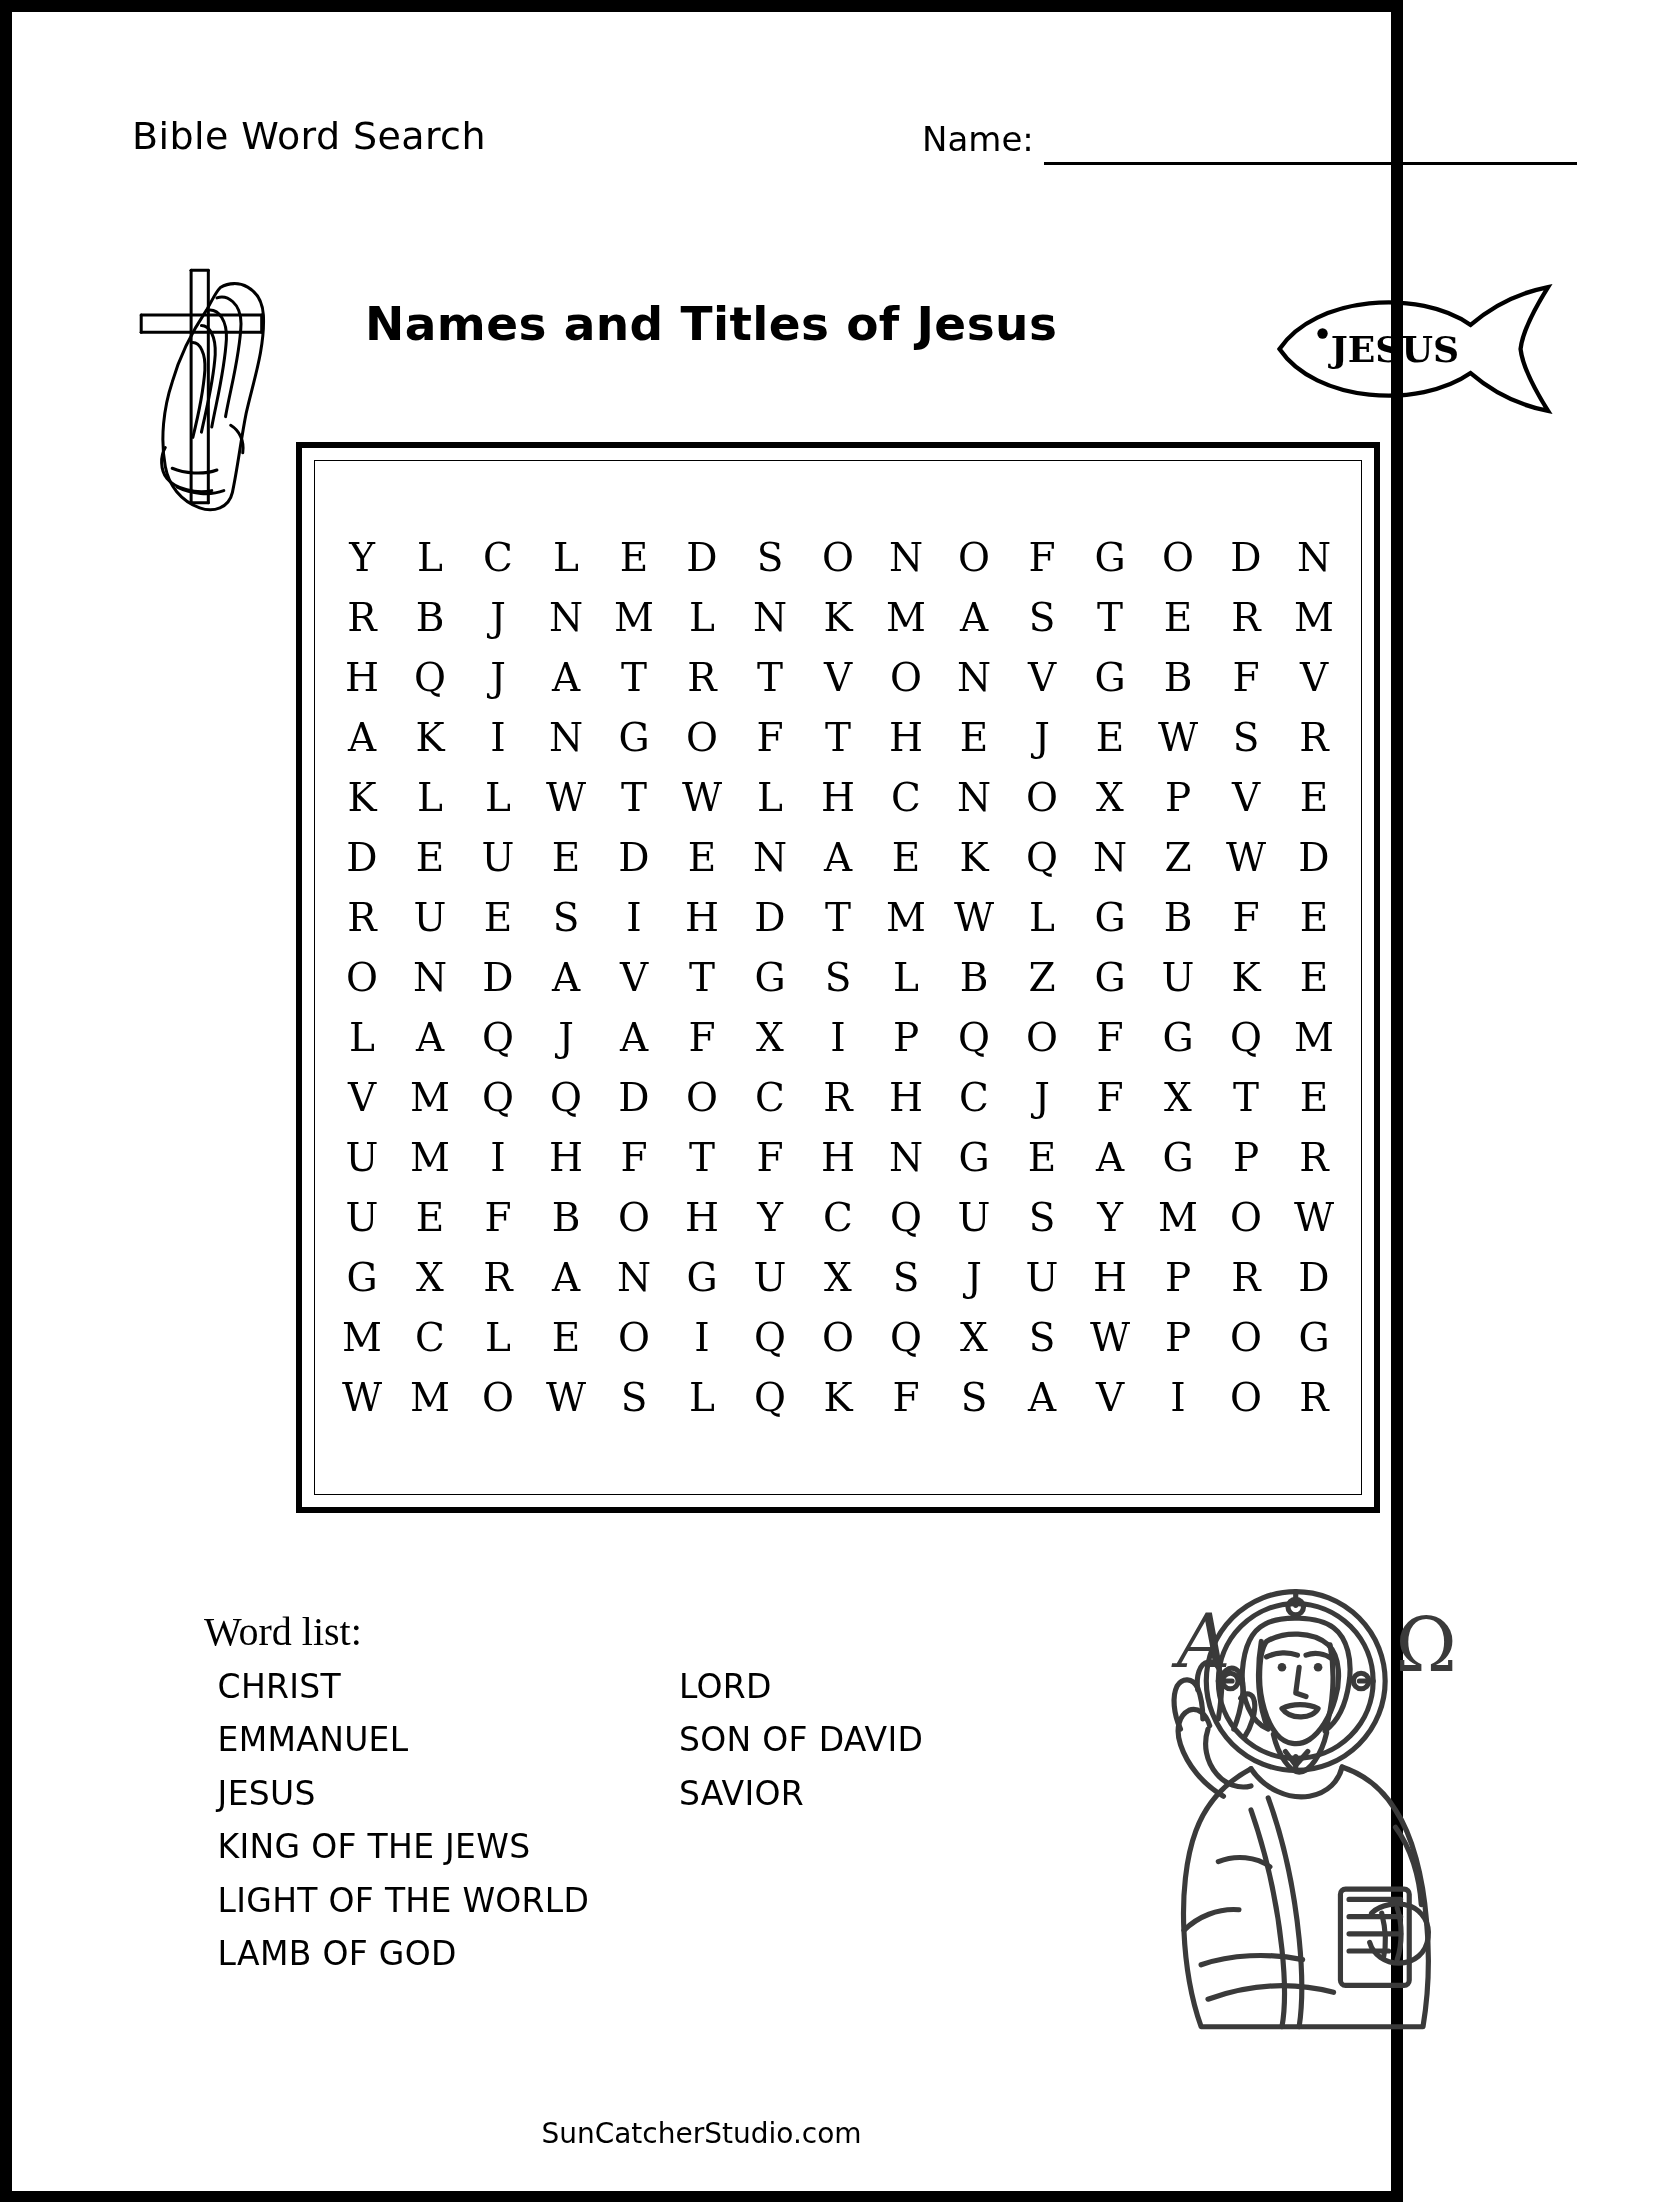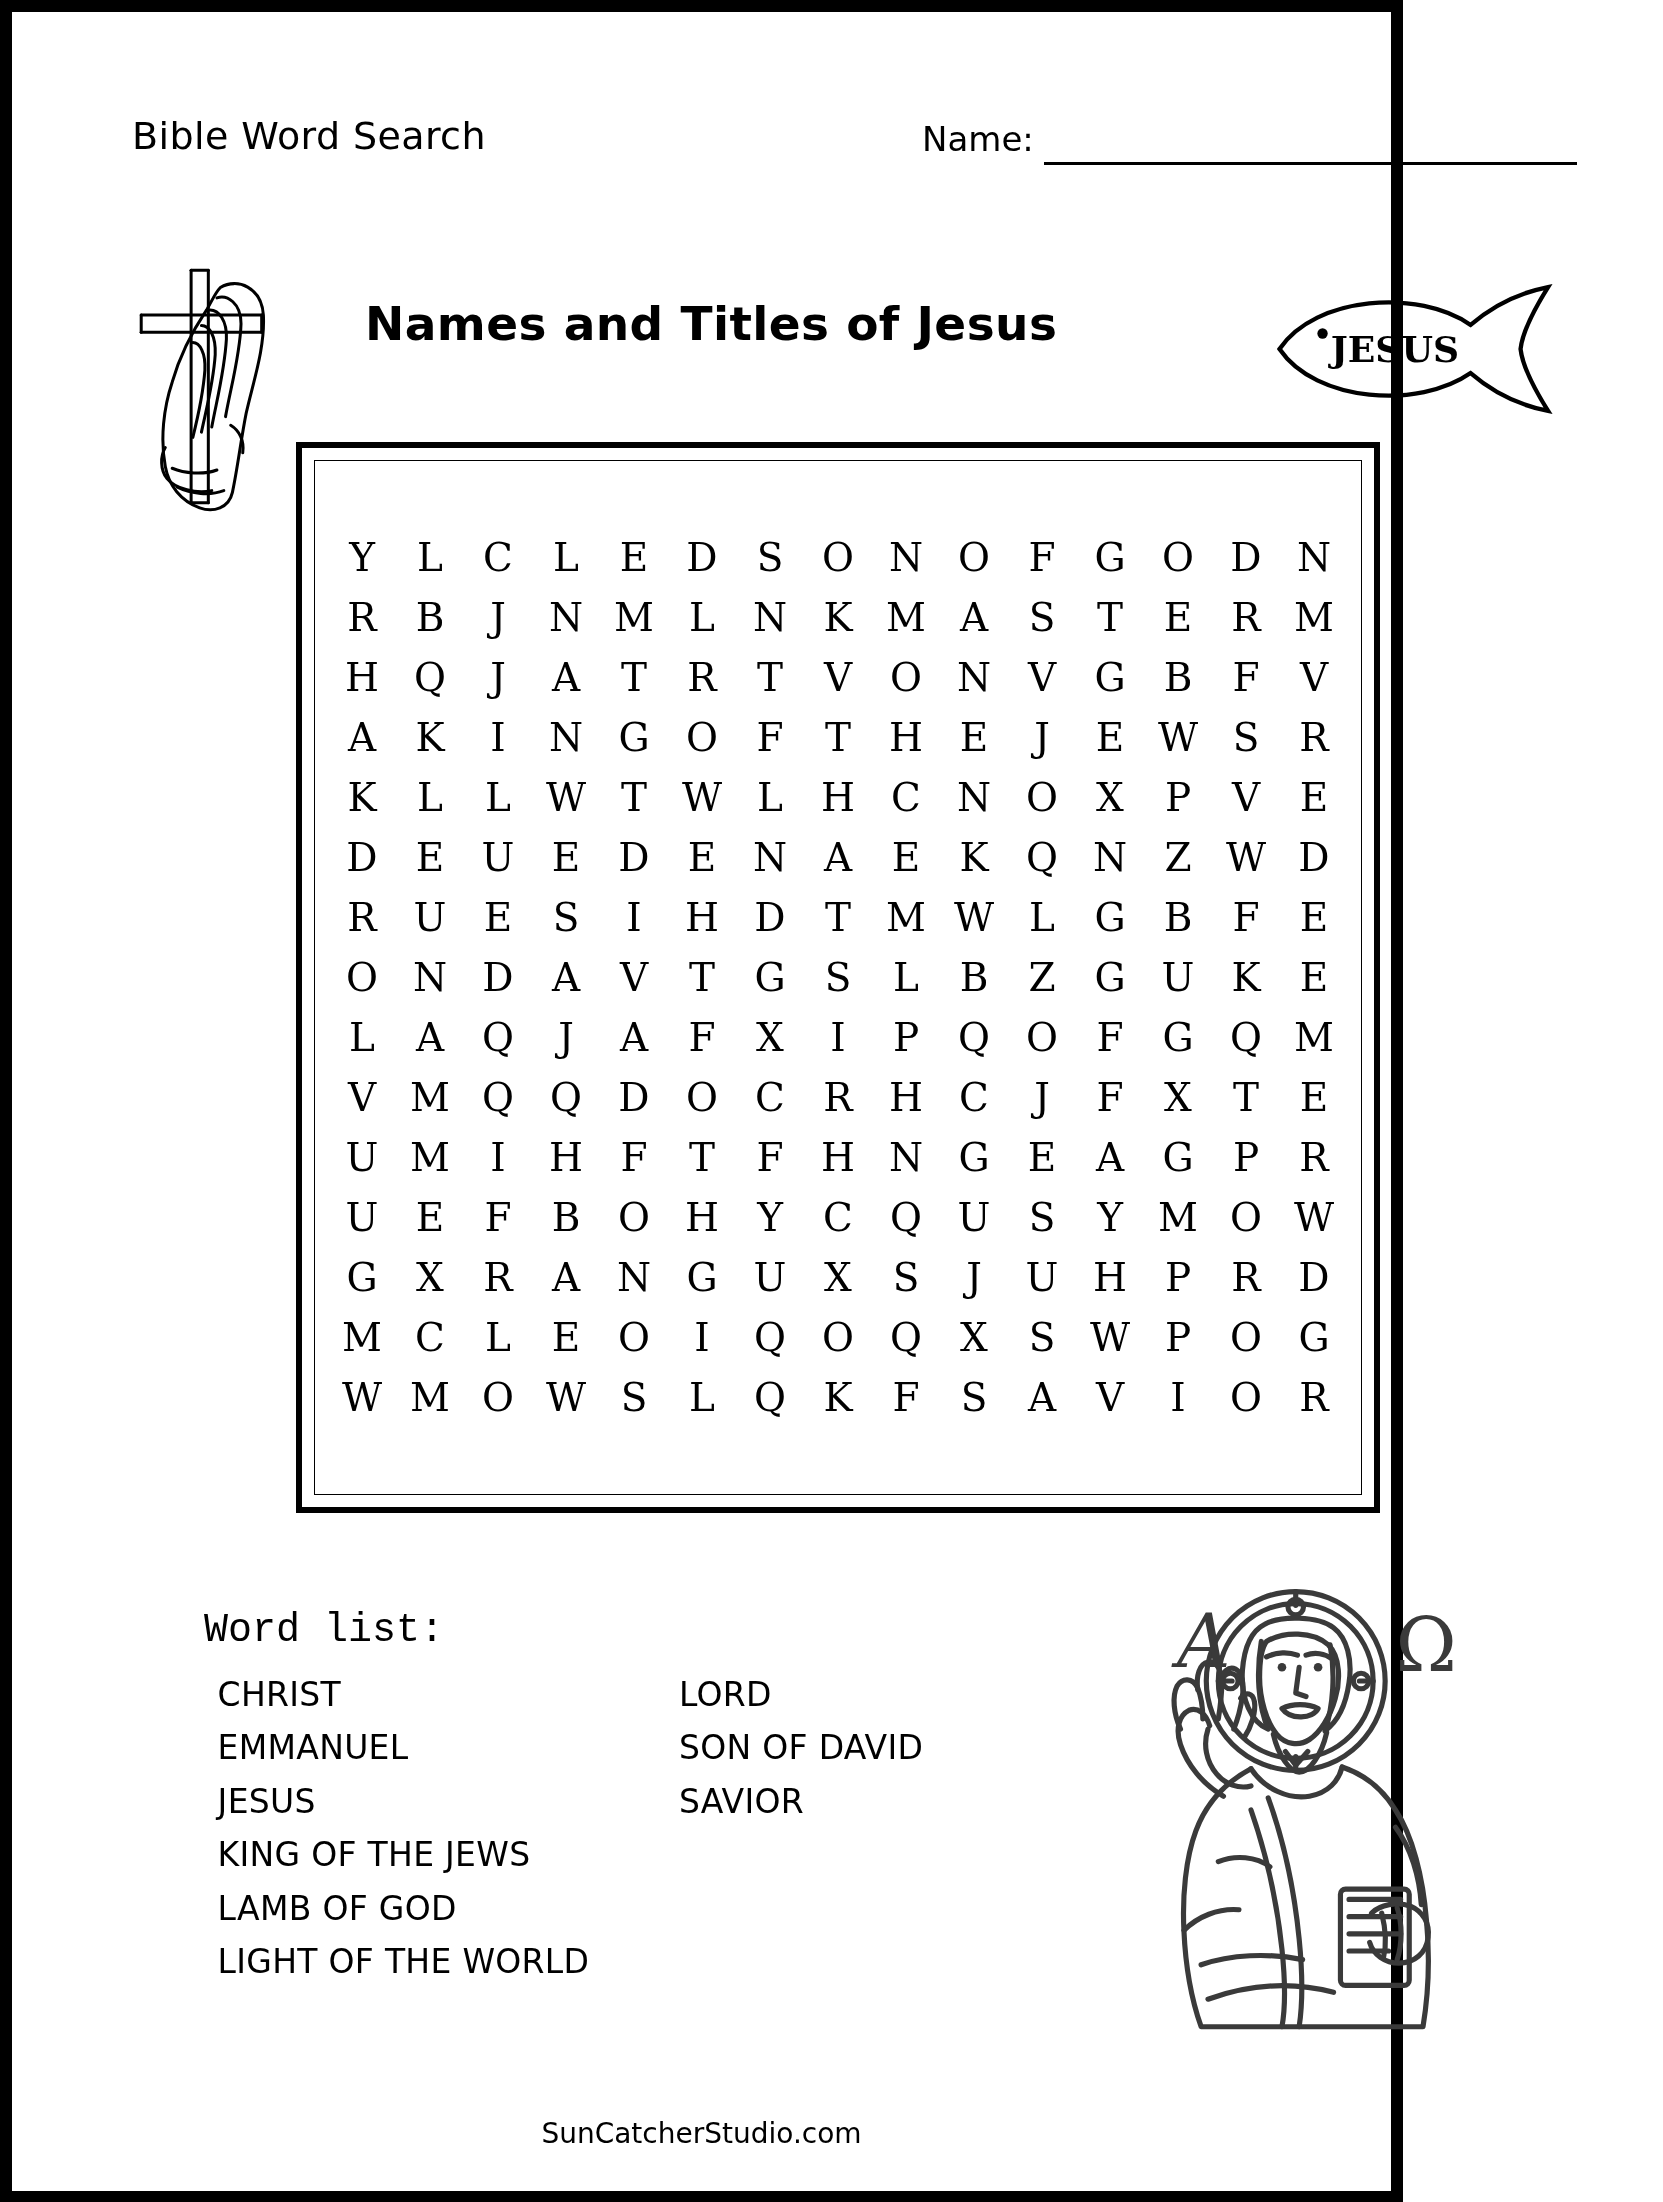--- a/index.html
+++ b/index.html
@@ -130,22 +130,22 @@
 
   
   .wordlist {
     position: absolute;
     left: 185px;
     top: 1596px;
     width: 809px;
   }
   .wordlist-title {
     font-size: 40px;
-    font-family: Liberation Mono, monospace;
-    margin-bottom: 15px;
+    font-family: Liberation Serif, serif;
+    margin-bottom: 5px;
     padding-left: 6.9px;
   }
   .wordlist-cols {
     display: flex;
   }
   .wordlist-col {
     width: 482px;
   }
   .wordlist-col.second {
     width: 327px;
@@ -493,22 +493,22 @@
     </div>
 
     <div class="wordlist">
       <div class="wordlist-title">Word list:</div>
       <div class="wordlist-cols">
         <div class="wordlist-col">
           <div class="word-item">CHRIST</div>
           <div class="word-item">EMMANUEL</div>
           <div class="word-item">JESUS</div>
           <div class="word-item">KING OF THE JEWS</div>
+          <div class="word-item">LIGHT OF THE WORLD</div>
           <div class="word-item">LAMB OF GOD</div>
-          <div class="word-item">LIGHT OF THE WORLD</div>
         </div>
         <div class="wordlist-col second">
           <div class="word-item">LORD</div>
           <div class="word-item">SON OF DAVID</div>
           <div class="word-item">SAVIOR</div>
         </div>
       </div>
     </div>
 
     <svg class="christ" viewBox="0 0 600 600">

